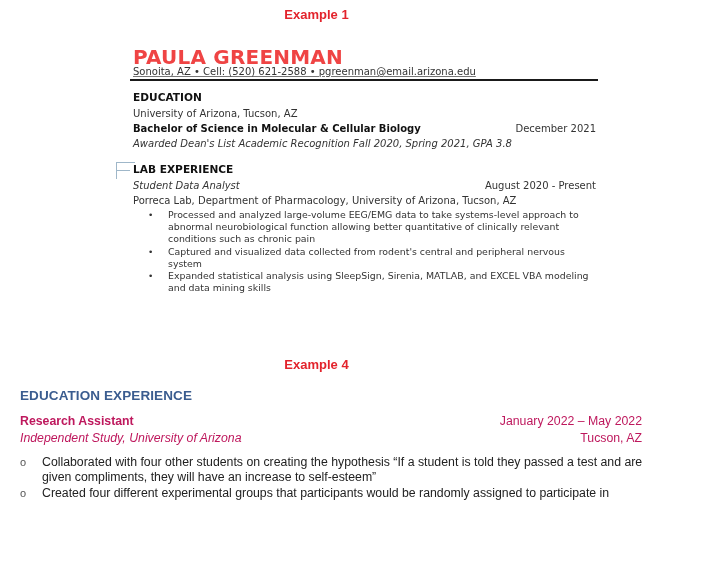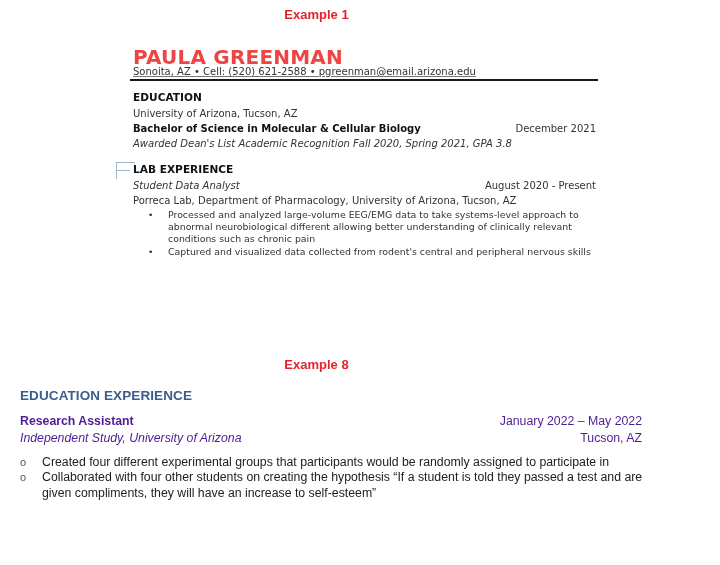--- a/index.html
+++ b/index.html
@@ -24,21 +24,21 @@
   .i1 { font-style: italic; }
   .right1 { right: 124px; text-align: right; }
   .ul1 { left: 148px; margin: 0; padding: 0; list-style: none; width: 450px; }
   .ul1 li { position: relative; padding-left: 20px; font-size: 9.4px; color: #333; line-height: 12.2px; }
   .ul1 li::before { content: "\2022"; position: absolute; left: 0; top: 0; font-size: 9px; }
   .marker { left: 116px; top: 162px; width: 18px; height: 16px; border-left: 1px solid #9fb7c9; border-top: 1px solid #9fb7c9; }
   .marker-line { left: 116px; top: 170px; width: 14px; height: 1px; background: #9fb7c9; }
   
   .ex2 { font-family: "Liberation Sans", sans-serif; }
   .h2 { left: 20px; top: 388px; font-size: 13.5px; font-weight: bold; color: #3a5c8f; letter-spacing: 0.1px; }
-  .t2 { font-size: 12.3px; color: #4c1d95; white-space: nowrap; }
+  .t2 { font-size: 12.3px; color: #be185d; white-space: nowrap; }
   .right2 { right: 78px; text-align: right; }
   .ul2 { left: 20px; top: 455px; margin: 0; padding: 0; list-style: none; width: 640px; }
   .ul2 li { position: relative; padding-left: 22px; font-size: 12.3px; color: #222; line-height: 15.4px; }
   .ul2 li::before { content: "o"; position: absolute; left: 0; top: 0; font-size: 11px; color: #555; }
 </style>
 </head>
 <body>
 
 <div class="abs example-title" style="top:7px">Example 1</div>
 
@@ -54,31 +54,32 @@
   <div class="abs t1 i1" style="left:133px; top:138px;">Awarded Dean's List Academic Recognition Fall 2020, Spring 2021, GPA 3.8</div>
 
   <div class="abs marker"></div>
   <div class="abs marker-line"></div>
   <div class="abs h1" style="left:133px; top:163px;">LAB EXPERIENCE</div>
   <div class="abs t1 i1" style="left:133px; top:180px;">Student Data Analyst</div>
   <div class="abs t1 right1" style="top:180px;">August 2020 - Present</div>
   <div class="abs t1" style="left:133px; top:195px;">Porreca Lab, Department of Pharmacology, University of Arizona, Tucson, AZ</div>
 
   <ul class="abs ul1" style="top:209px;">
-    <li>Processed and analyzed large-volume EEG/EMG data to take systems-level approach to abnormal neurobiological different allowing better understanding of clinically relevant conditions such as chronic pain</li>
-    <li>Captured and visualized data collected from rodent's central and peripheral nervous skills</li>
+    <li>Processed and analyzed large-volume EEG/EMG data to take systems-level approach to abnormal neurobiological function allowing better quantitative of clinically relevant conditions such as chronic pain</li>
+    <li>Captured and visualized data collected from rodent's central and peripheral nervous system</li>
+    <li>Expanded statistical analysis using SleepSign, Sirenia, MATLAB, and EXCEL VBA modeling and data mining skills</li>
   </ul>
 </div>
 
-<div class="abs example-title" style="top:357px">Example 8</div>
+<div class="abs example-title" style="top:357px">Example 4</div>
 
 <div class="ex2">
   <div class="abs h2">EDUCATION EXPERIENCE</div>
   <div class="abs t2" style="left:20px; top:414px; font-weight:bold;">Research Assistant</div>
   <div class="abs t2 right2" style="top:414px;">January 2022 – May 2022</div>
   <div class="abs t2" style="left:20px; top:431px; font-style:italic;">Independent Study, University of Arizona</div>
   <div class="abs t2 right2" style="top:431px;">Tucson, AZ</div>
 
   <ul class="abs ul2">
+    <li>Collaborated with four other students on creating the hypothesis “If a student is told they passed a test and are given compliments, they will have an increase to self-esteem”</li>
     <li>Created four different experimental groups that participants would be randomly assigned to participate in</li>
-    <li>Collaborated with four other students on creating the hypothesis “If a student is told they passed a test and are given compliments, they will have an increase to self-esteem”</li>
   </ul>
 </div>
 
 </body></html>

